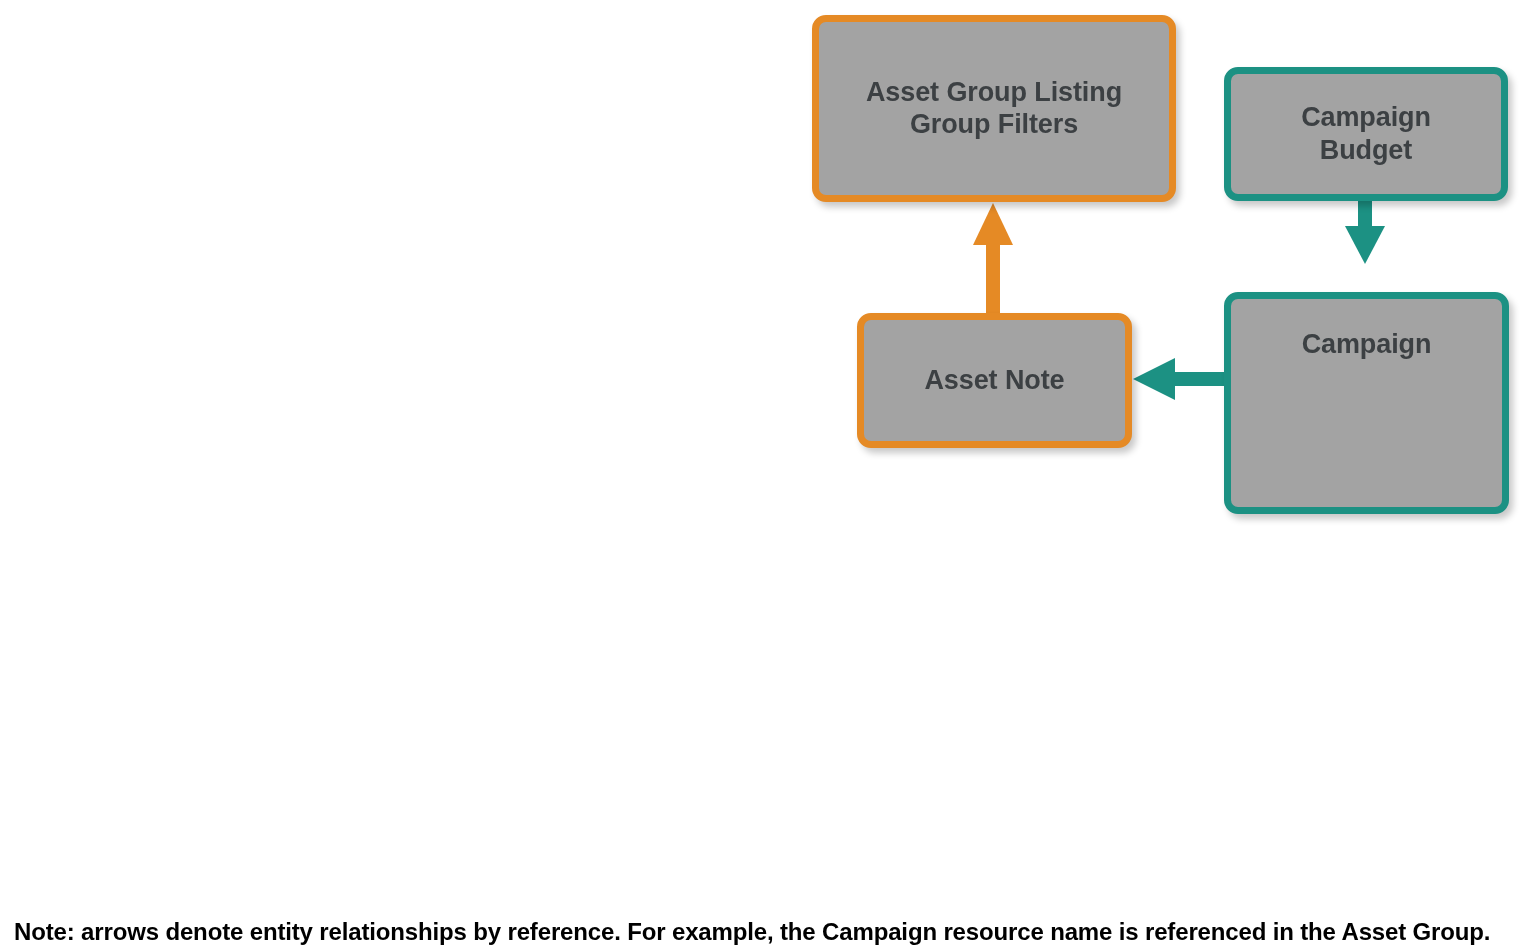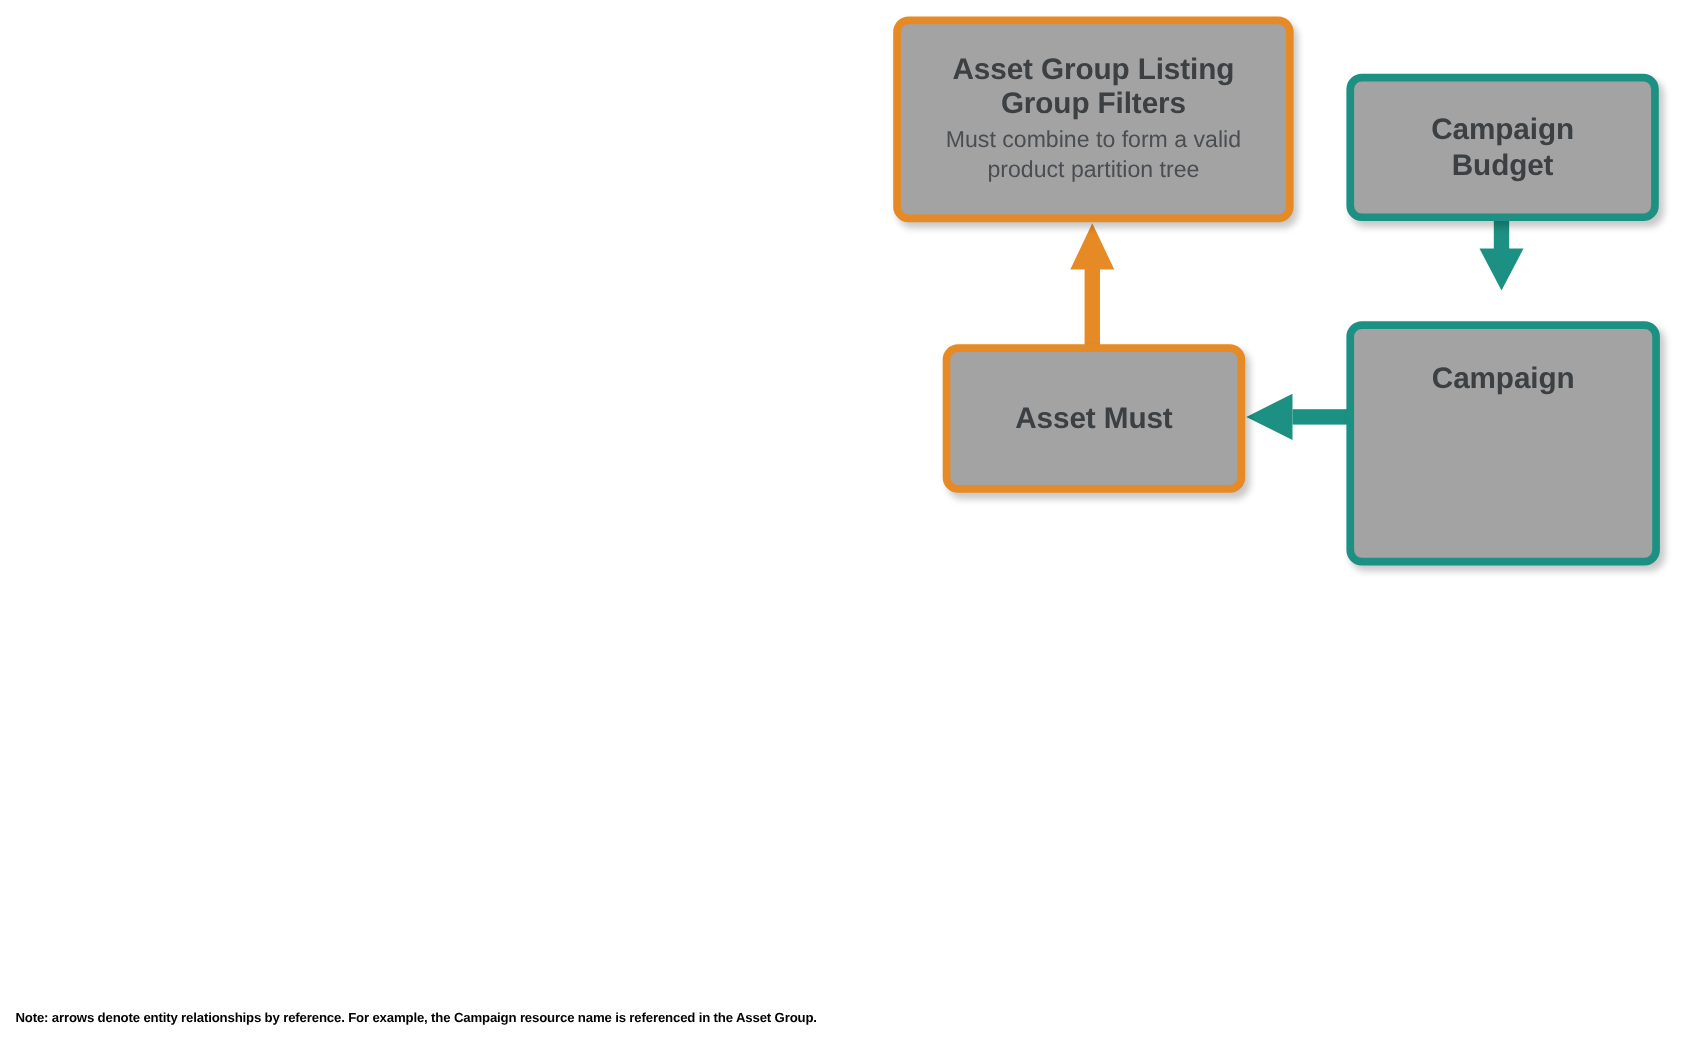--- a/index.html
+++ b/index.html
@@ -93,21 +93,21 @@
     width: 1538px; height: 948px;
     z-index: 2;
     pointer-events: none;
   }
 
   
   #footnote {
     position: absolute;
     left: 14px;
     top: 918px;
-    font-size: 12px;
+    font-size: 24px;
     font-weight: bold;
     color: #000000;
     letter-spacing: -0.15px;
     white-space: nowrap;
   }
 </style>
 </head>
 <body>
 
 <div id="canvas">
@@ -126,31 +126,29 @@
 
     <g>
       <rect x="1175" y="372" width="52" height="14" fill="#1C9183"></rect>
       <polygon points="1133,379 1175,358 1175,400" fill="#1C9183"></polygon>
     </g>
   </svg>
 
   <div class="node orange" id="node-aglgf">
     <div class="node-title">Asset Group Listing
 Group Filters</div>
-    <div class="node-desc">Must combine to form a valid
-product partition tree</div>
   </div>
 
   <div class="node teal" id="node-budget">
     <div class="node-title">Campaign
 Budget</div>
   </div>
 
   <div class="node orange" id="node-assetgroup">
-    <div class="node-title">Asset Must</div>
+    <div class="node-title">Asset Note</div>
   </div>
 
   <div class="node teal" id="node-campaign">
     <div class="node-title">Campaign</div>
   </div>
 
   <div id="footnote">Note: arrows denote entity relationships by reference. For example, the Campaign resource name is referenced in the Asset Group.</div>
 
 </div>
 

